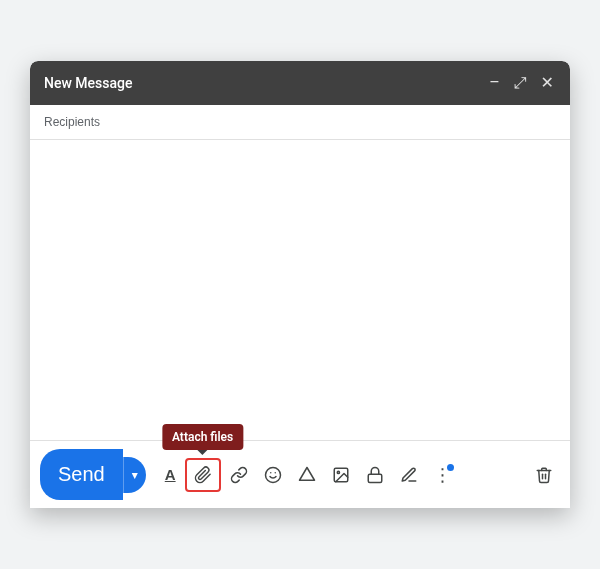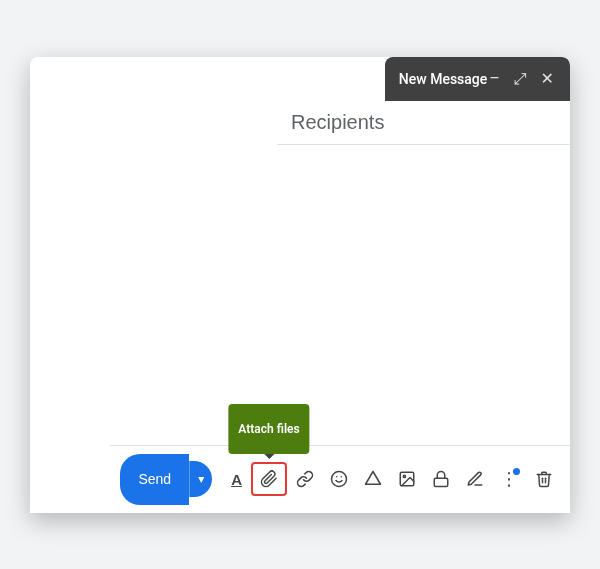--- a/index.html
+++ b/index.html
@@ -15,21 +15,20 @@
 
     .compose-window {
       width: 540px;
       background: #fff;
       border-radius: 8px 8px 0 0;
       box-shadow: 0 8px 24px rgba(0,0,0,0.25);
       display: flex;
       flex-direction: column;
       overflow: hidden;
       position: relative;
-      align-items: flex-end;
     }
 
     .compose-header {
       background: #404040;
       color: #fff;
       padding: 8px 14px;
       display: flex;
       align-items: center;
       justify-content: space-between;
       border-radius: 8px 8px 0 0;
@@ -60,21 +59,21 @@
     .compose-field {
       border-bottom: 1px solid #e0e0e0;
       padding: 10px 14px;
       display: flex;
       align-items: center;
     }
 
     .compose-field input {
       border: none;
       outline: none;
-      font-size: 20px;
+      font-size: 12px;
       color: #202124;
       width: 100%;
       background: transparent;
     }
 
     .compose-field input::placeholder {
       color: #5f6368;
     }
 
     .compose-body {
@@ -100,21 +99,21 @@
       align-items: center;
       margin-right: 10px;
     }
 
     .send-btn {
       background: #1a73e8;
       color: #fff;
       border: none;
       border-radius: 20px 0 0 20px;
       padding: 8px 18px;
-      font-size: 14px;
+      font-size: 20px;
       font-weight: 500;
       cursor: pointer;
       height: 51px;
     }
 
     .send-dropdown {
       background: #1a73e8;
       color: #fff;
       border: none;
       border-radius: 0 20px 20px 0;
@@ -149,25 +148,25 @@
 
     .tooltip-wrap {
       position: relative;
     }
 
     .tooltip {
       position: absolute;
       bottom: calc(100% + 8px);
       left: 50%;
       transform: translateX(-50%);
-      background: #4d7c0f;
+      background: #7f1d1d;
       color: #fff;
       font-size: 12px;
       font-weight: 600;
-      padding: 18px 10px;
+      padding: 6px 10px;
       border-radius: 4px;
       white-space: nowrap;
       pointer-events: none;
       z-index: 10;
     }
 
     .tooltip::after {
       content: '';
       position: absolute;
       top: 100%;

